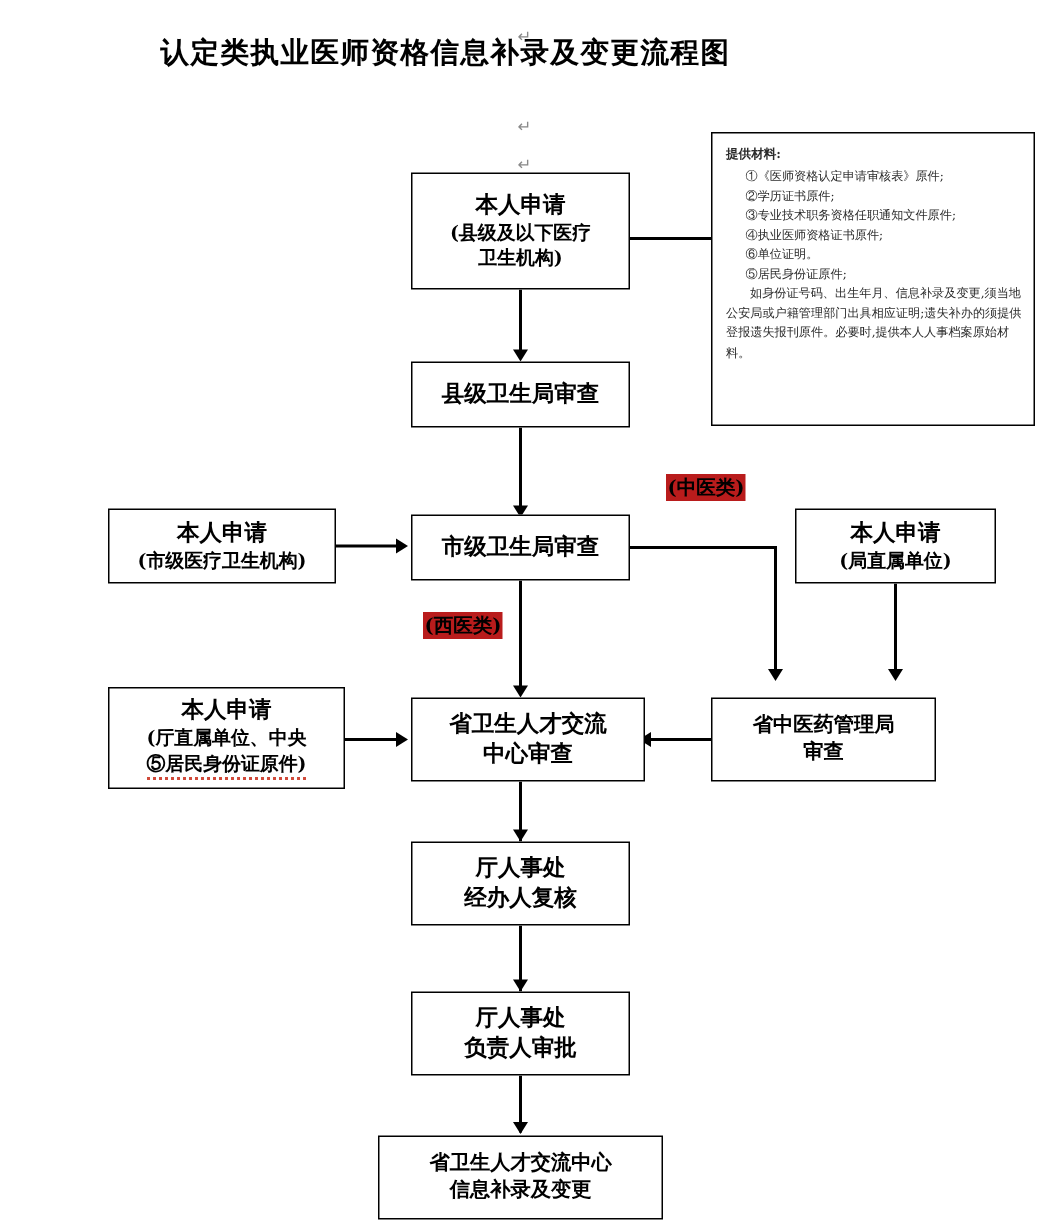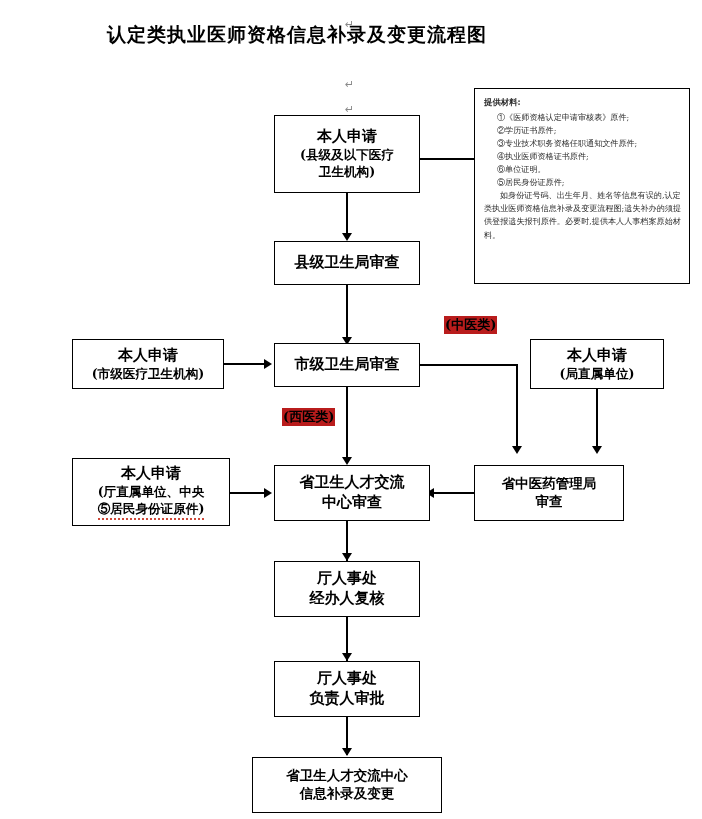--- a/index.html
+++ b/index.html
@@ -102,21 +102,21 @@
   <div class="pilcrow" style="left:345px;top:103px;">↵</div>
 
   <div class="note" style="left:474px;top:88px;width:216px;height:196px;">
     <span class="nh">提供材料:</span>
     <span class="ni">①《医师资格认定申请审核表》原件;</span>
     <span class="ni">②学历证书原件;</span>
     <span class="ni">③专业技术职务资格任职通知文件原件;</span>
     <span class="ni">④执业医师资格证书原件;</span>
     <span class="ni">⑥单位证明。</span>
     <span class="ni">⑤居民身份证原件;</span>
-    <span class="np">如身份证号码、出生年月、姓名等信息有误的,认定类执业医师资格信息补录及变更流程图;遗失补办的须提供登报遗失报刊原件。必要时,提供本人人事档案原始材料。</span>
+    <span class="np">如身份证号码、出生年月、信息补录及变更,须当地公安局或户籍管理部门出具相应证明;遗失补办的须提供登报遗失报刊原件。必要时,提供本人人事档案原始材料。</span>
   </div>
 
   <div class="ln-h" style="left:420px;top:158px;width:56px;"></div>
 
   <div class="box tiny" style="left:274px;top:115px;width:146px;height:78px;">
     <span class="ln" style="font-size:15px;">本人申请</span>
     <span class="ln">(县级及以下医疗</span>
     <span class="ln">卫生机构)</span>
   </div>
 

